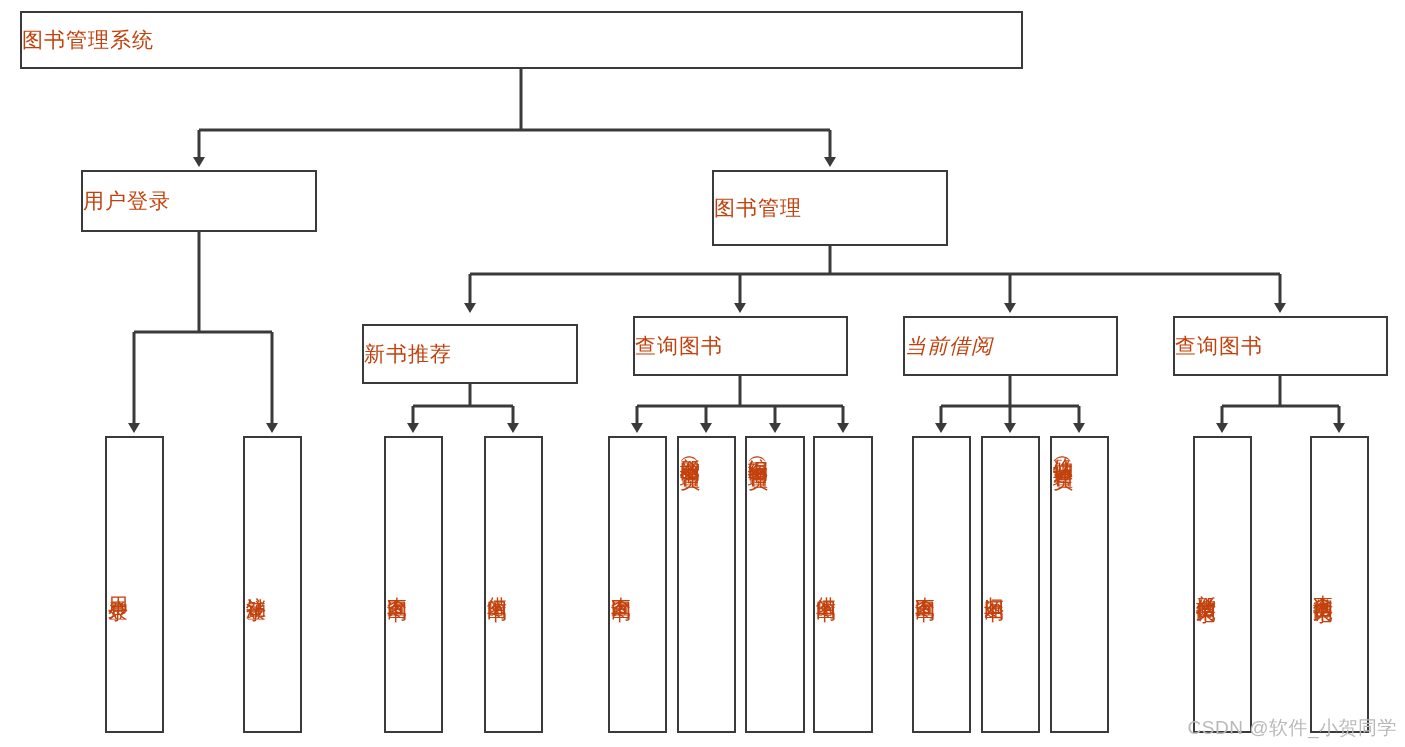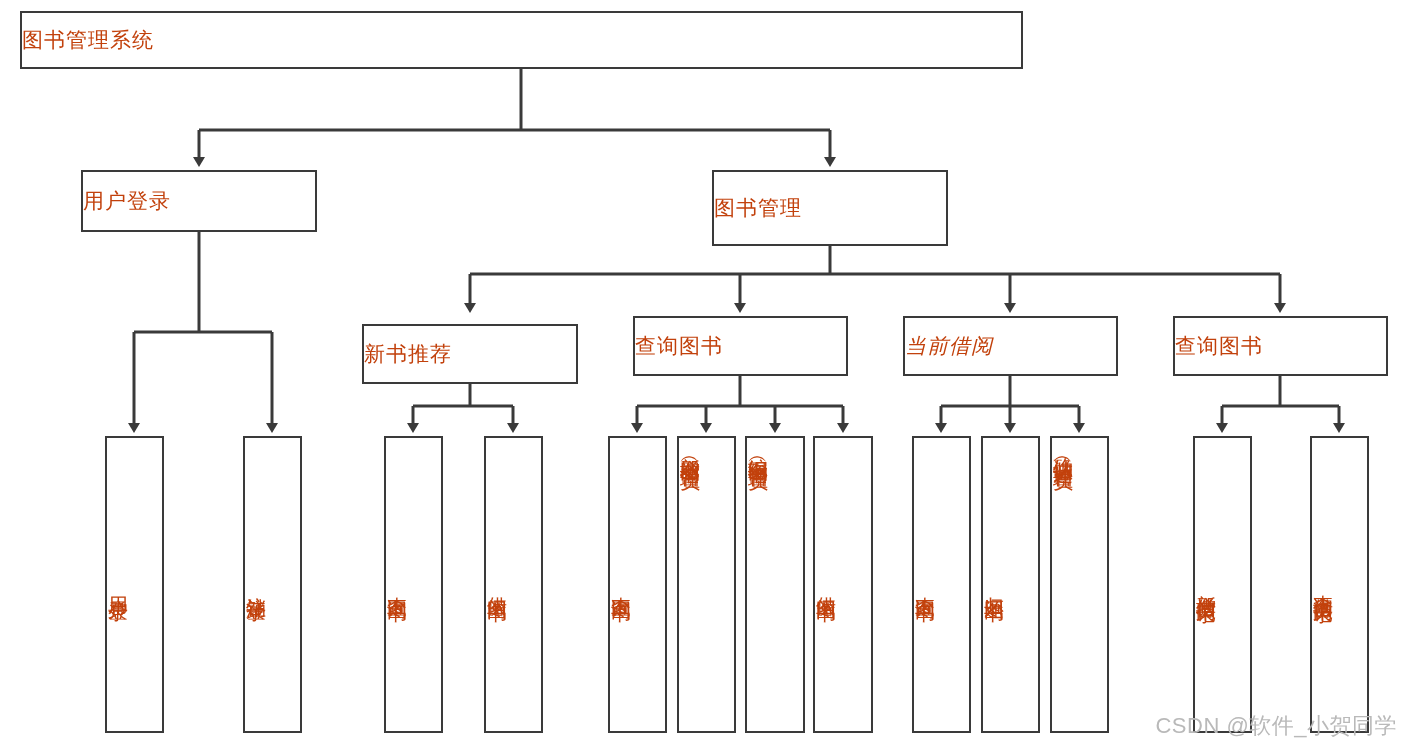--- a/index.html
+++ b/index.html
@@ -55,21 +55,21 @@
     align-items: flex-start;
     padding-top: 4px;
   }
   .node.vert.align-mid {
     align-items: center;
   }
   #watermark {
     position: absolute;
     right: 8px;
     bottom: 6px;
-    font-size: 22px;
+    font-size: 19px;
     color: #b9b9b9;
     letter-spacing: 0.5px;
     white-space: nowrap;
     z-index: 3;
   }
 </style>
 </head>
 <body>
 
 <div id="canvas">

